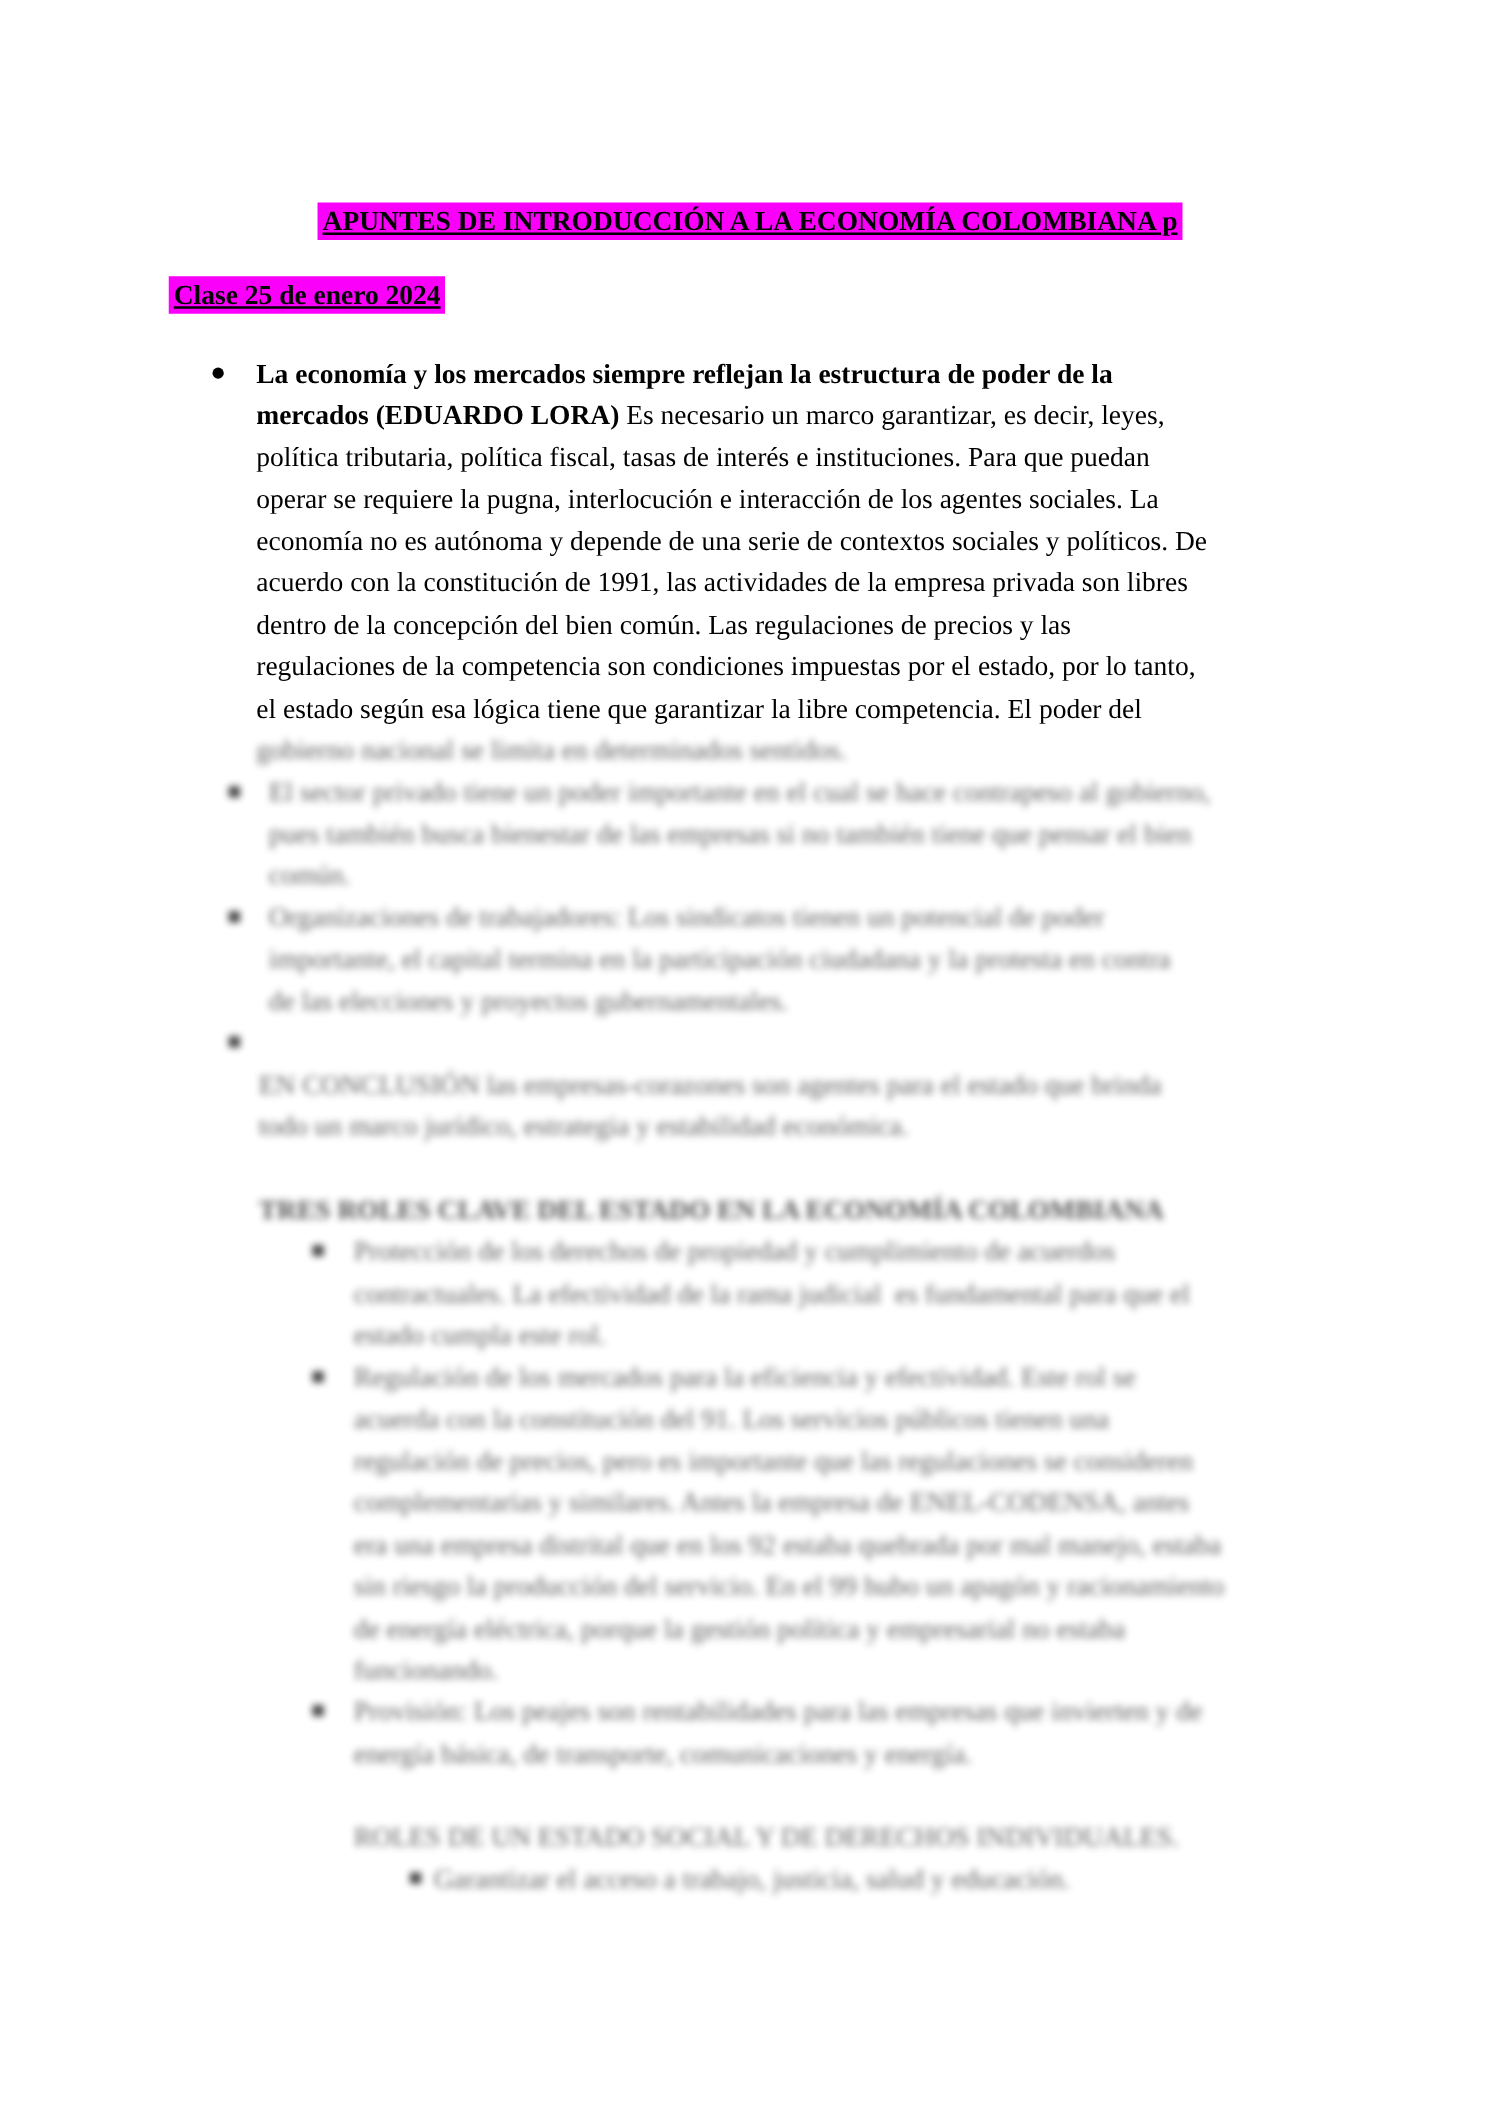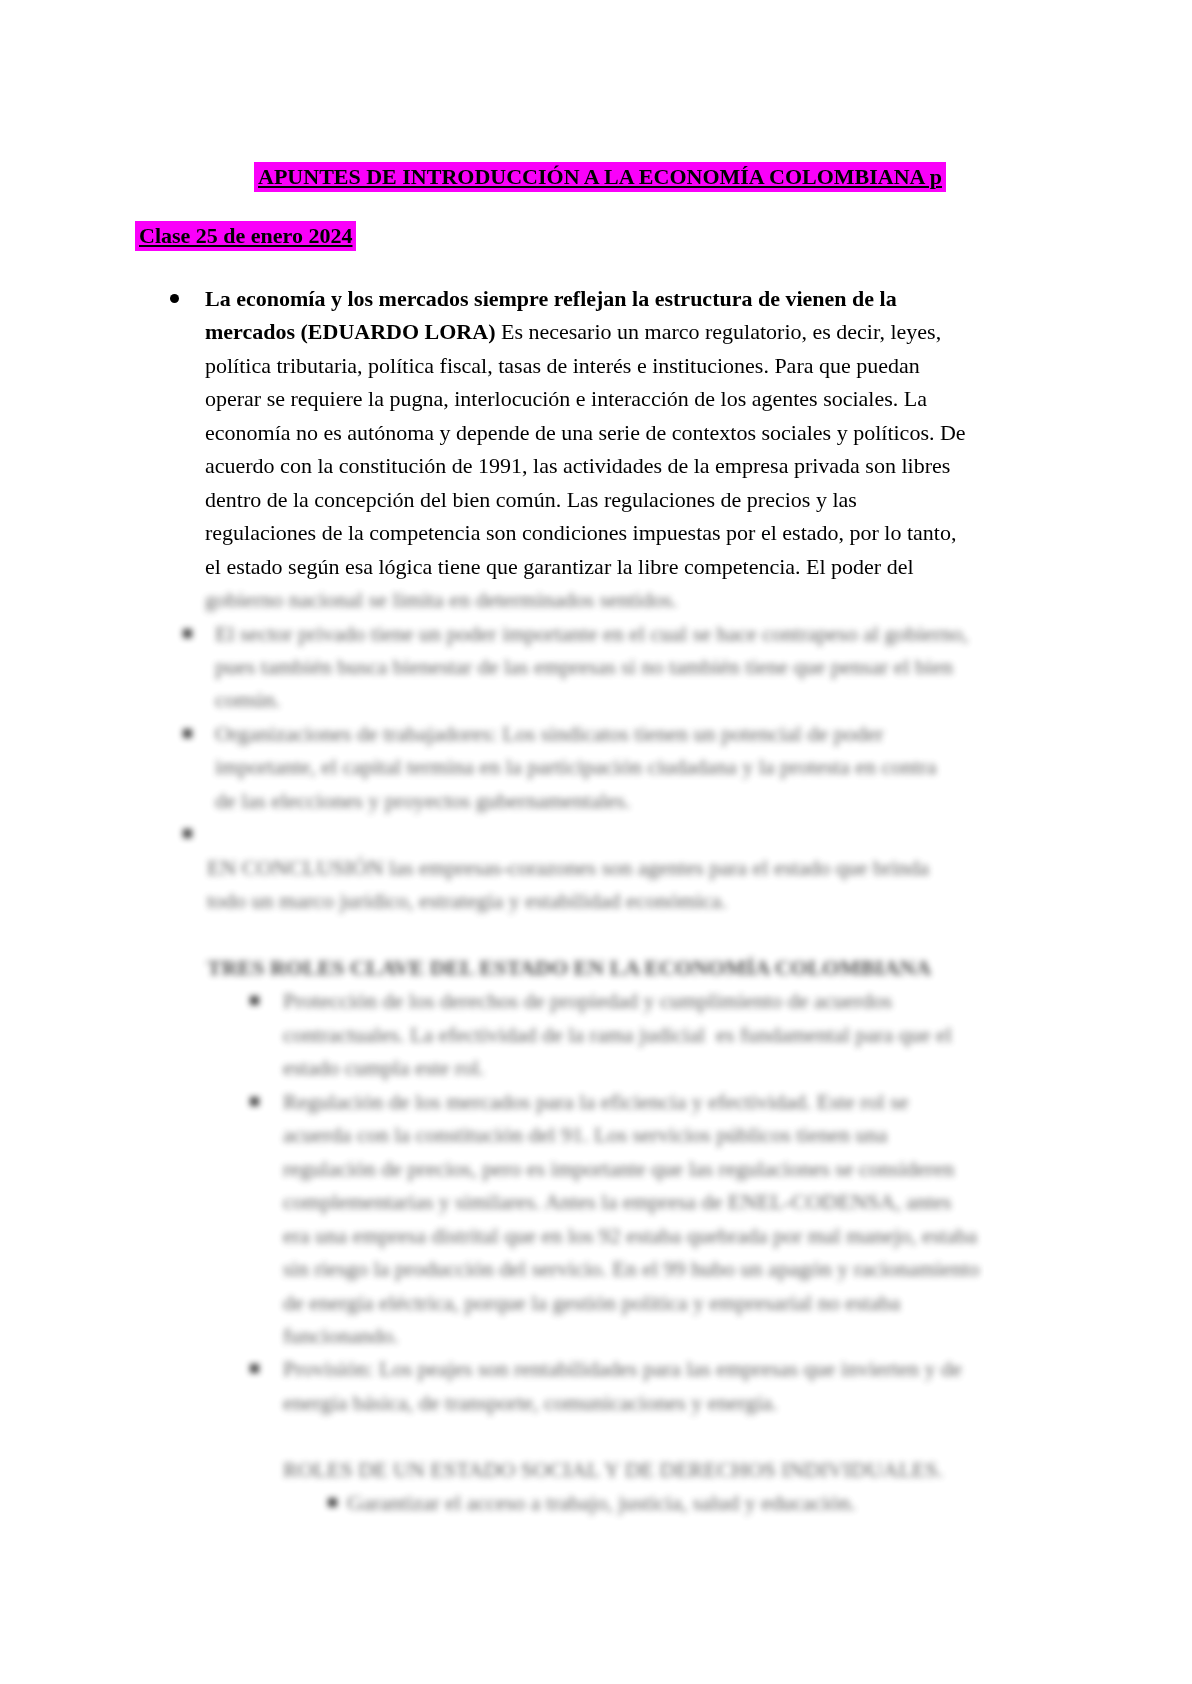--- a/index.html
+++ b/index.html
@@ -60,22 +60,22 @@
       <span class="hl" style="background: rgb(250, 0, 250);">APUNTES DE INTRODUCCIÓN A LA ECONOMÍA COLOMBIANA p</span>
     </div>
 
     <div class="subtitle-row">
       <span class="hl" style="background: rgb(250, 0, 250);">Clase 25 de enero 2024</span>
     </div>
 
 
     <div class="li1">
       <span class="dot"></span>
-      <div><span class="b">La economía y los mercados siempre reflejan la estructura de vienen de la</span></div>
-      <div><span class="b">mercados (EDUARDO LORA)</span><span> Es necesario un marco regulatorio, es decir, leyes,</span></div>
+      <div><span class="b">La economía y los mercados siempre reflejan la estructura de poder de la</span></div>
+      <div><span class="b">mercados (EDUARDO LORA)</span><span> Es necesario un marco garantizar, es decir, leyes,</span></div>
       <div class="pre">política tributaria, política fiscal, tasas de interés e instituciones. Para que puedan
 operar se requiere la pugna, interlocución e interacción de los agentes sociales. La
 economía no es autónoma y depende de una serie de contextos sociales y políticos. De
 acuerdo con la constitución de 1991, las actividades de la empresa privada son libres
 dentro de la concepción del bien común. Las regulaciones de precios y las
 regulaciones de la competencia son condiciones impuestas por el estado, por lo tanto,
 el estado según esa lógica tiene que garantizar la libre competencia. El poder del</div>
       <div class="pre blur">gobierno nacional se limita en determinados sentidos.</div>
     </div>
 

